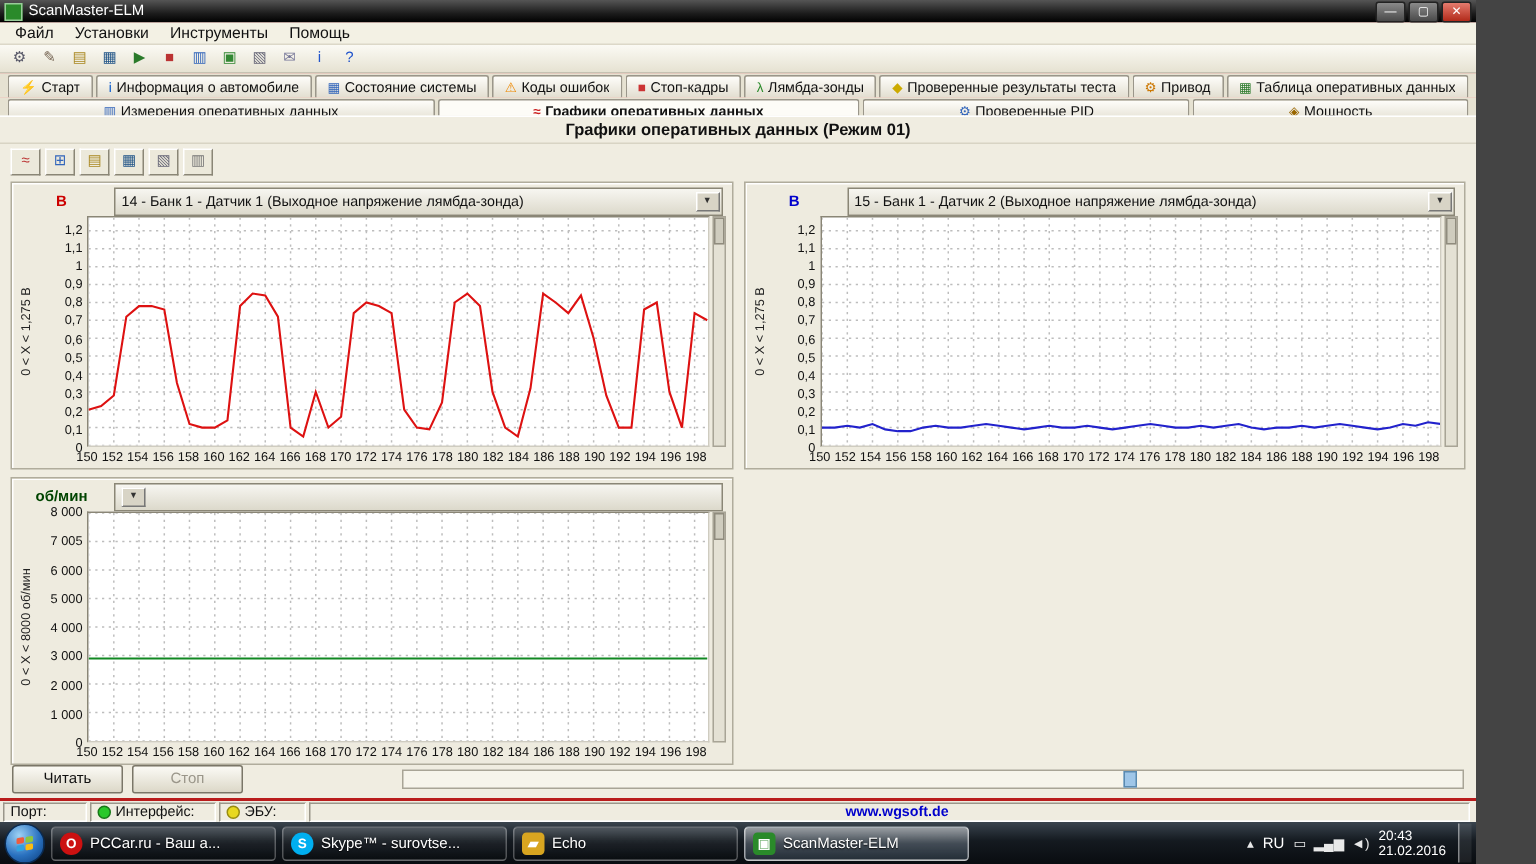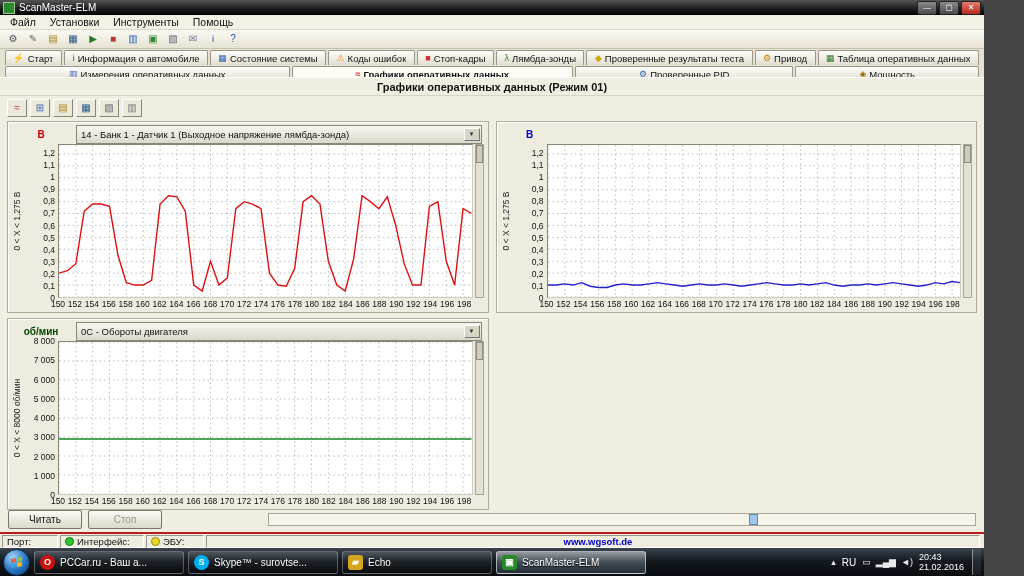--- a/index.html
+++ b/index.html
@@ -344,20 +344,24 @@
             <div class="xtick" style="left: 85.7143%;">192</div>
             <div class="xtick" style="left: 89.7959%;">194</div>
             <div class="xtick" style="left: 93.8776%;">196</div>
             <div class="xtick" style="left: 97.9592%;">198</div>
           </div>
       </div>
 
       <div class="chart-panel">
         <div class="chart-head">
           <span class="unit" style="color: rgb(0, 0, 204);">В</span>
+          <div class="pid-select">
+            <span class="sel-text">15 - Банк 1 - Датчик 2 (Выходное напряжение лямбда-зонда)</span>
+            <span class="sel-btn">▼</span>
+          </div>
         </div>
         <div class="rotlabel">
             <span>0 &lt; X &lt; 1,275 В</span>
           </div>
         <div class="yticks">
             <div class="ytick" style="top: 5.88235%;">1,2</div>
             <div class="ytick" style="top: 13.7255%;">1,1</div>
             <div class="ytick" style="top: 21.5686%;">1</div>
             <div class="ytick" style="top: 29.4118%;">0,9</div>
             <div class="ytick" style="top: 37.2549%;">0,8</div>
@@ -442,21 +446,20 @@
             <div class="xtick" style="left: 89.7959%;">194</div>
             <div class="xtick" style="left: 93.8776%;">196</div>
             <div class="xtick" style="left: 97.9592%;">198</div>
           </div>
       </div>
 
       <div class="chart-panel">
         <div class="chart-head">
           <span class="unit" style="color: rgb(0, 68, 0);">об/мин</span>
           <div class="pid-select">
-            <span class="sel-text">0C - Обороты двигателя</span>
             <span class="sel-btn">▼</span>
           </div>
         </div>
         <div class="rotlabel">
             <span>0 &lt; X &lt; 8000  об/мин</span>
           </div>
         <div class="yticks">
             <div class="ytick" style="top: 0%;">8 000</div>
             <div class="ytick" style="top: 12.5%;">7 005</div>
             <div class="ytick" style="top: 25%;">6 000</div>

